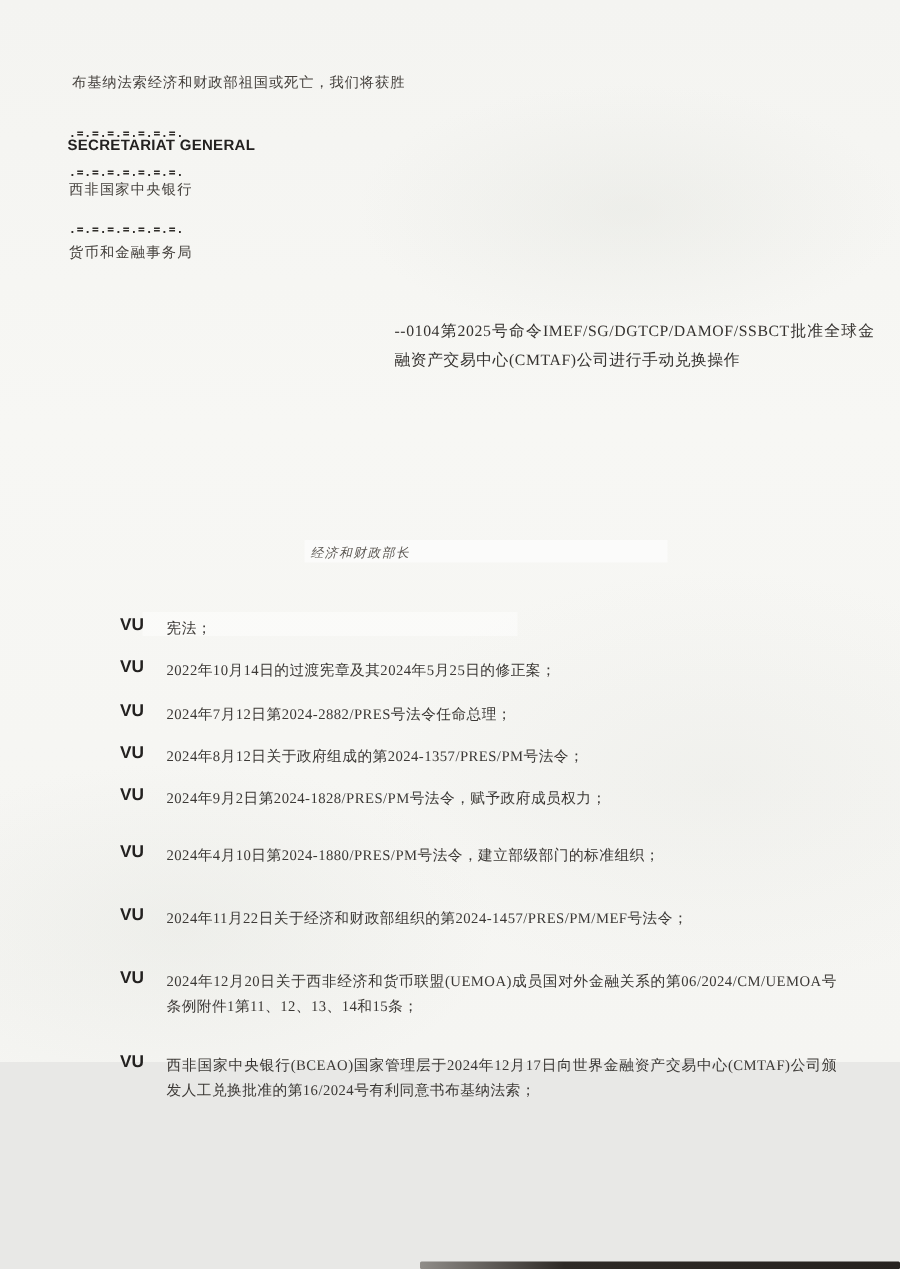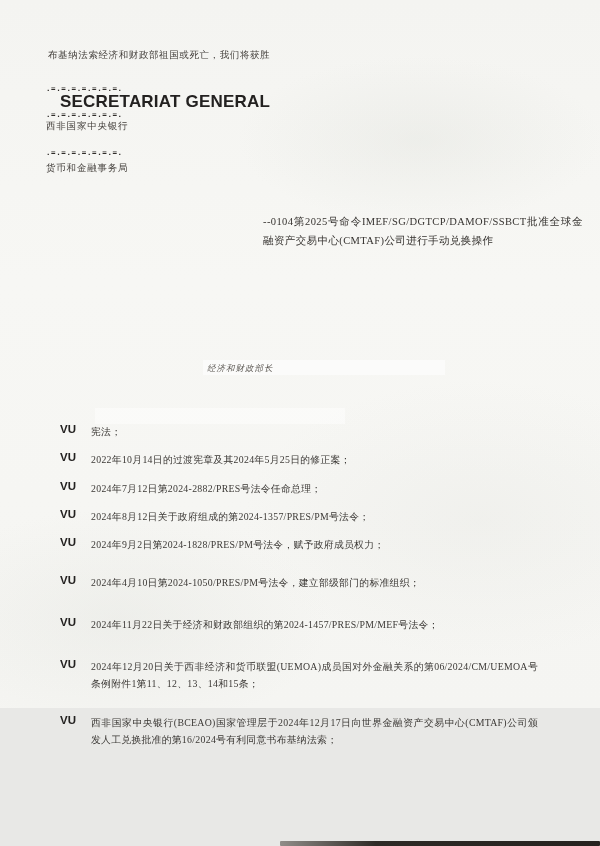--- a/index.html
+++ b/index.html
@@ -30,21 +30,21 @@
     font-family: "DejaVu Sans Mono", "Liberation Mono", monospace;
     font-weight: bold; font-size: 7.5px; letter-spacing: 0.6px; color: #2f2c29;
     white-space: nowrap;
   }
   .div1 { top: 84px; }
   .div2 { top: 110px; }
   .div3 { top: 148px; }
   .secretariat {
     position: absolute; left: 45px; top: 92px;
     font-family: "Liberation Sans", "DejaVu Sans", sans-serif;
-    font-weight: bold; font-size: 17px; letter-spacing: 0.2px; color: #232120; margin-left: 15px;
+    font-weight: bold; font-size: 10px; letter-spacing: 0.2px; color: #232120;
   }
   .dept {
     position: absolute; left: 46px;
     font-size: 9.5px; letter-spacing: 0.8px; color: #45413d;
   }
   .dept1 { top: 120px; }
   .dept2 { top: 162px; }
   
   .order-para {
     position: absolute; left: 263px; top: 213px; width: 320px;
@@ -55,21 +55,21 @@
   
   .minister-strip {
     position: absolute; left: 203px; top: 360px; width: 242px; height: 15px;
     background: rgba(255,255,255,0.55);
   }
   .minister {
     position: absolute; left: 207px; top: 363px;
     font-size: 8.5px; letter-spacing: 1px; color: #5a5651; font-style: italic;
   }
   
-  .vu-row { position: absolute; left: 60px; width: 478px; margin-top: 12px; }
+  .vu-row { position: absolute; left: 80px; width: 478px; }
   .vu-label {
     position: absolute; left: 0; top: 0;
     font-family: "Liberation Sans", "DejaVu Sans", sans-serif;
     font-weight: bold; font-size: 11.5px; color: #232120;
   }
   .vu-text {
     display: block; margin-left: 31px;
     font-size: 9.8px; line-height: 17px; letter-spacing: 0.3px;
     color: #3b3835; text-align: justify;
   }
@@ -129,21 +129,21 @@
   <div class="vu-row r4">
     <span class="vu-label">VU</span>
     <span class="vu-text">2024年8月12日关于政府组成的第2024-1357/PRES/PM号法令；</span>
   </div>
   <div class="vu-row r5">
     <span class="vu-label">VU</span>
     <span class="vu-text">2024年9月2日第2024-1828/PRES/PM号法令，赋予政府成员权力；</span>
   </div>
   <div class="vu-row r6">
     <span class="vu-label">VU</span>
-    <span class="vu-text">2024年4月10日第2024-1050/PRES/PM号法令，建立部级部门的标准组织；</span>
+    <span class="vu-text">2024年4月10日第2024-1880/PRES/PM号法令，建立部级部门的标准组织；</span>
   </div>
   <div class="vu-row r7">
     <span class="vu-label">VU</span>
     <span class="vu-text">2024年11月22日关于经济和财政部组织的第2024-1457/PRES/PM/MEF号法令；</span>
   </div>
   <div class="vu-row r8">
     <span class="vu-label">VU</span>
     <span class="vu-text">2024年12月20日关于西非经济和货币联盟(UEMOA)成员国对外金融关系的第06/2024/CM/UEMOA号条例附件1第11、12、13、14和15条；</span>
   </div>
   <div class="vu-row r9">

